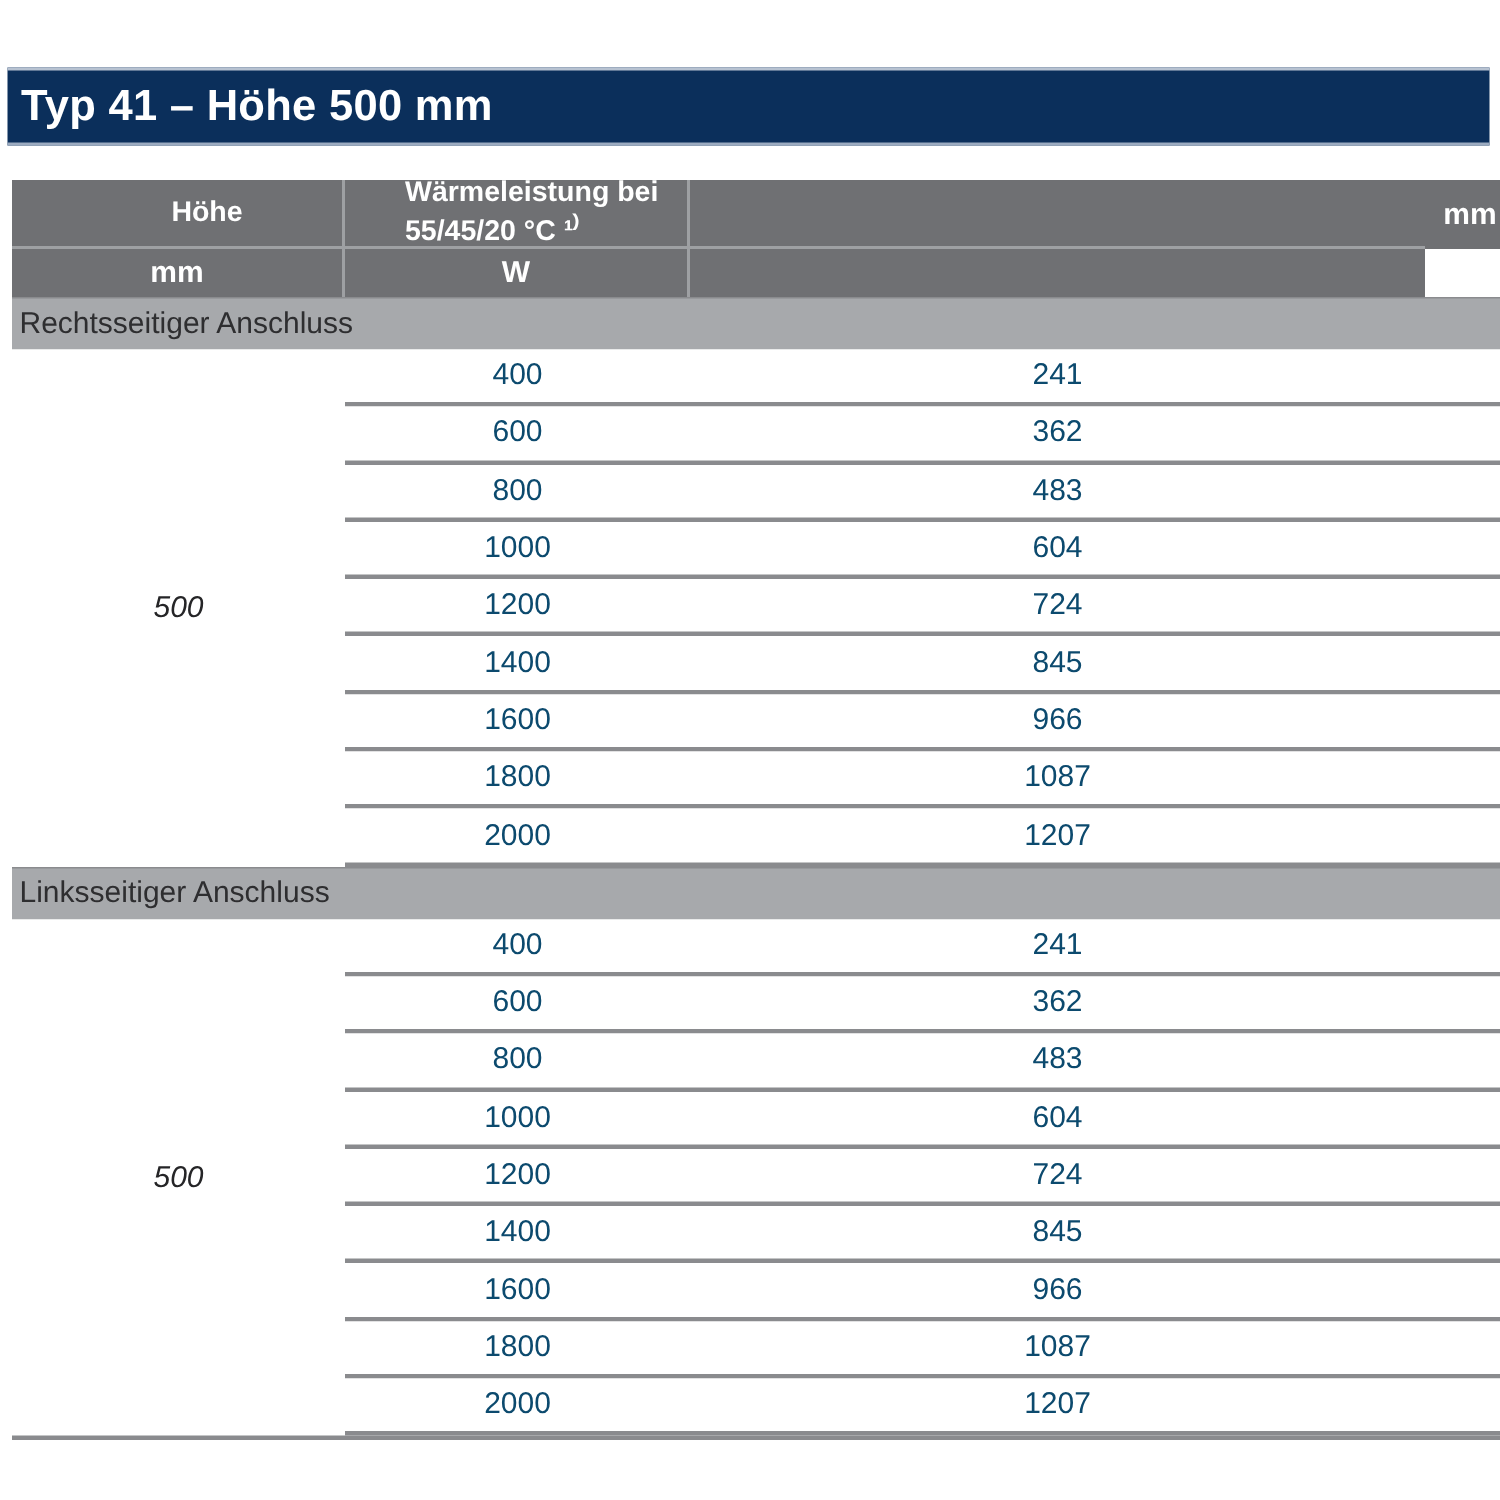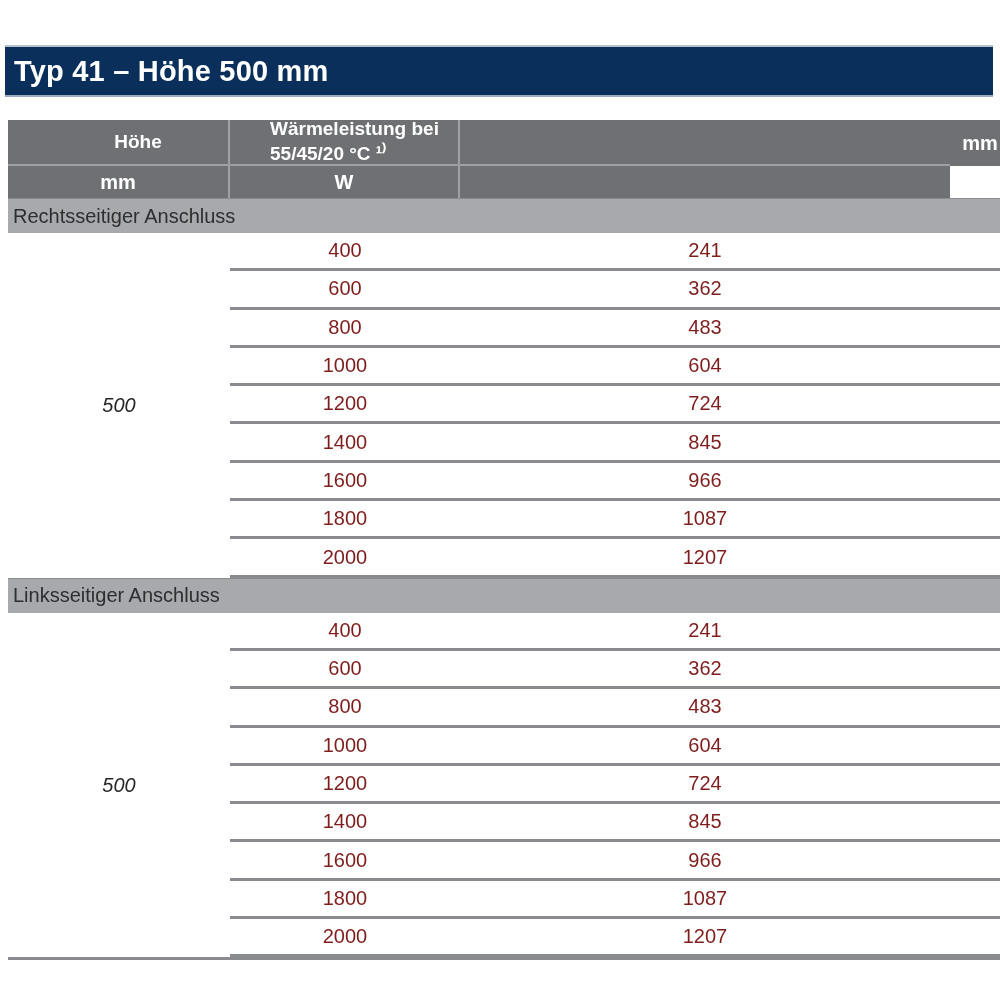--- a/index.html
+++ b/index.html
@@ -74,21 +74,21 @@
     background: #ffffff;
     color: #252527;
     font-size: 20px;
     display: flex;
     align-items: center;
     justify-content: center;
     font-style: italic;
   }
   .dcell {
     background: #ffffff;
-    color: #7f1d1d;
+    color: #0c4a6e;
     font-size: 20px;
     display: flex;
     align-items: center;
     justify-content: center;
     box-sizing: border-box;
     border-bottom: 3px solid #8A8B8E;
   }
   .bottom-rule {
     background: #8A8B8E;
   }

